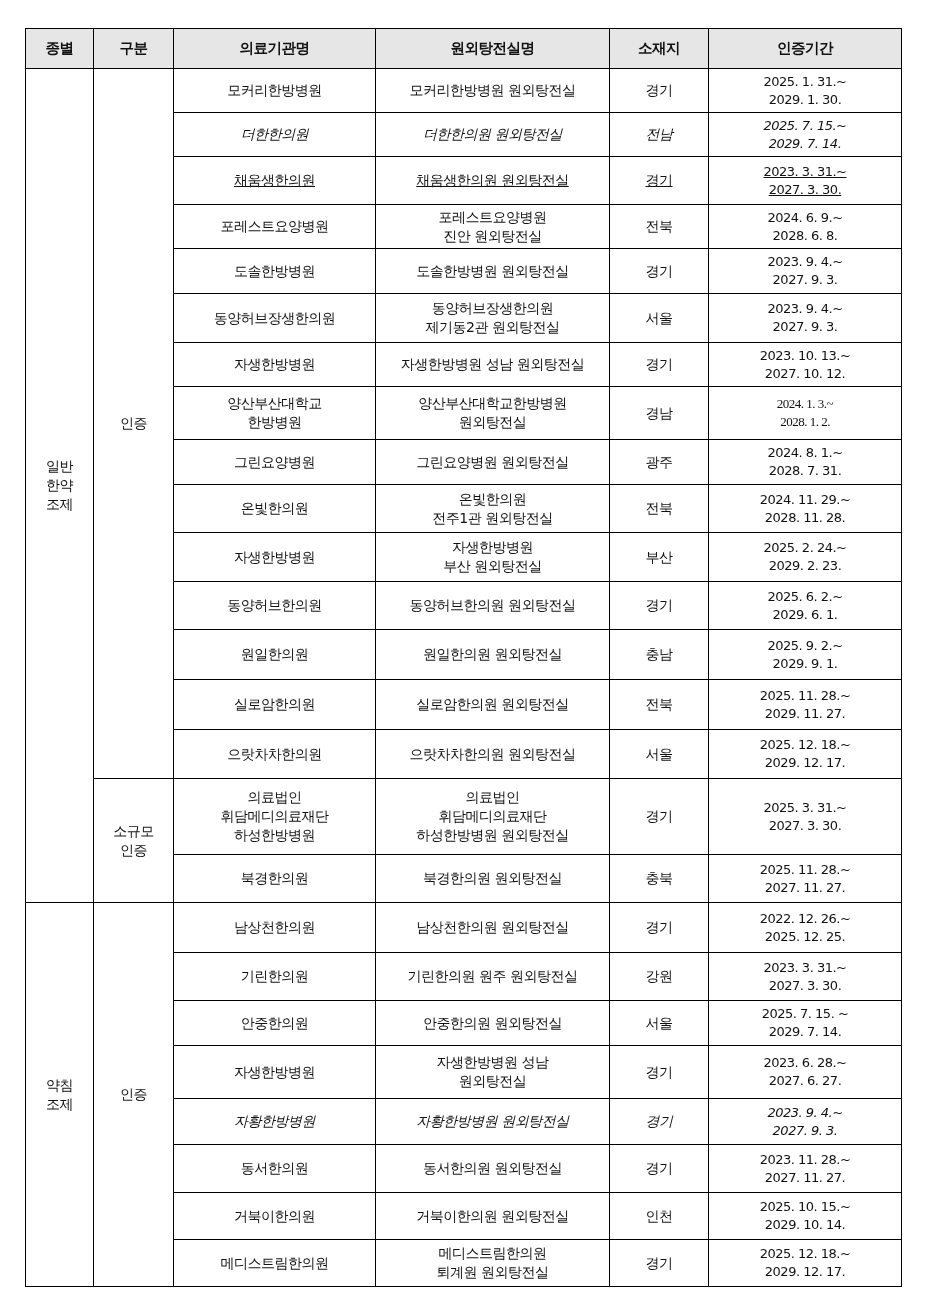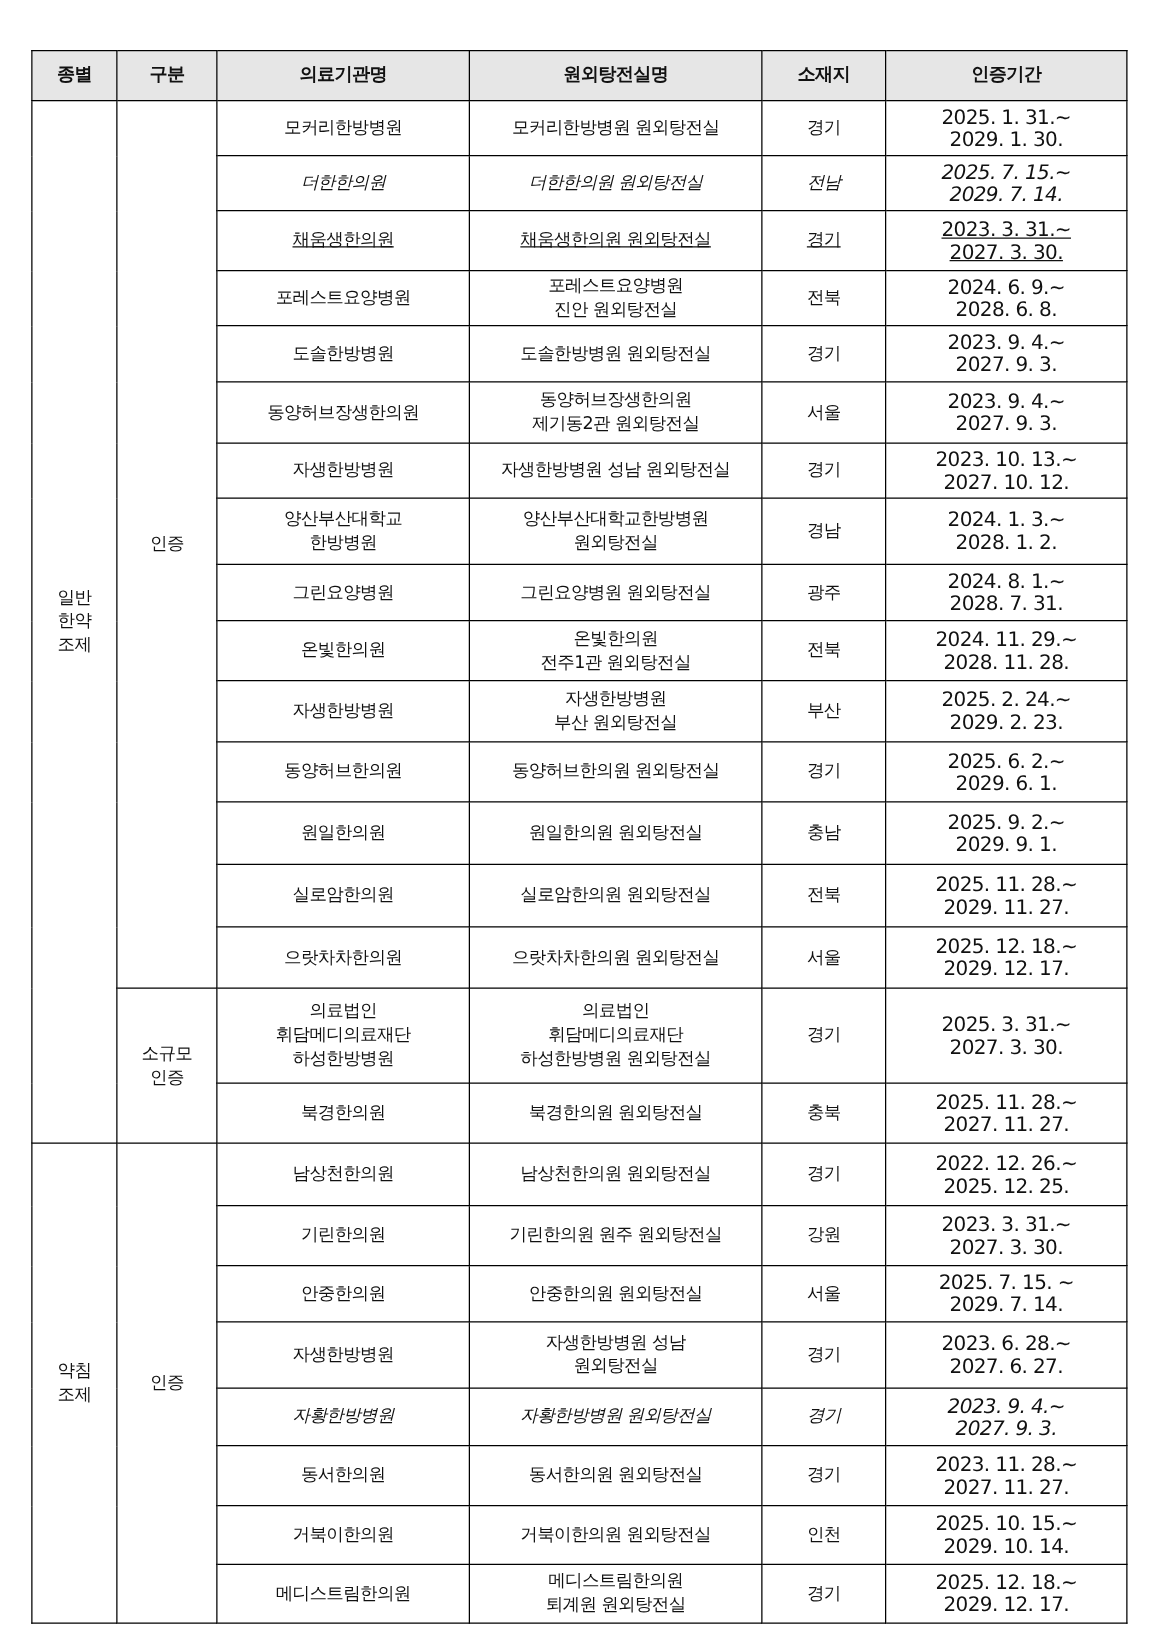--- a/index.html
+++ b/index.html
@@ -1,29 +1,29 @@
 <!DOCTYPE html>
 <html><head>
 <meta charset="utf-8">
 <style>
   html, body { margin: 0; padding: 0; background: #ffffff; }
   body { width: 930px; height: 1312px; position: relative; font-family: "DejaVu Sans", "Liberation Sans", sans-serif; color: #111; }
   table.cert {
-    position: absolute; left: 25px; top: 40px;
+    position: absolute; left: 25px; top: 28px;
     width: 876px; border-collapse: collapse; table-layout: fixed;
     font-size: 14px; line-height: 19px;
   }
   table.cert th, table.cert td {
     border: 1.5px solid #000; text-align: center; vertical-align: middle;
     padding: 0 4px; white-space: pre-line; letter-spacing: -0.5px;
   }
   table.cert thead th { background: #e6e6e6; font-weight: bold; height: 39px; font-size: 14.5px; }
   col.c1 { width: 68px; } col.c2 { width: 80px; } col.c3 { width: 202px; }
   col.c4 { width: 234px; } col.c5 { width: 99px; } col.c6 { width: 193px; }
-  td.period { font-size: 16px; line-height: 18px; }
+  td.period { font-size: 13px; line-height: 18px; }
 </style>
 </head>
 <body>
 
 <table class="cert">
   <colgroup>
     <col class="c1">
       <col class="c2">
       <col class="c3">
       <col class="c4">
@@ -89,21 +89,21 @@
         <td class="period">2023. 9. 4.~
 2027. 9. 3.</td>
       </tr>
       <tr style="height: 44px;">
         <td>자생한방병원</td>
         <td>자생한방병원 성남 원외탕전실</td>
         <td>경기</td>
         <td class="period">2023. 10. 13.~
 2027. 10. 12.</td>
       </tr>
-      <tr style="height: 53px;">
+      <tr style="height: 53px; font-family: Liberation Serif, serif;">
         <td>양산부산대학교
 한방병원</td>
         <td>양산부산대학교한방병원
 원외탕전실</td>
         <td>경남</td>
         <td class="period">2024. 1. 3.~
 2028. 1. 2.</td>
       </tr>
       <tr style="height: 45px;">
         <td>그린요양병원</td>

